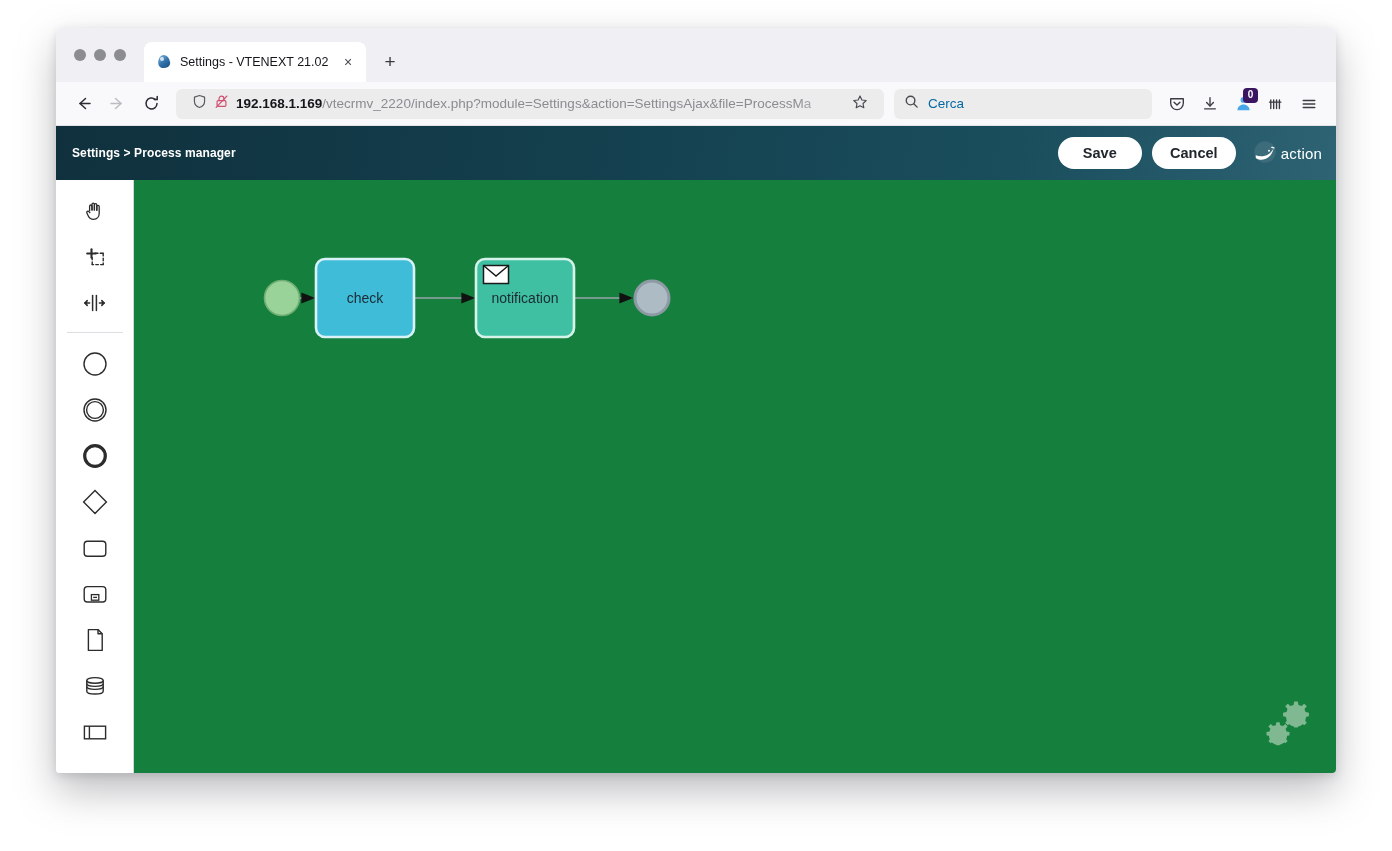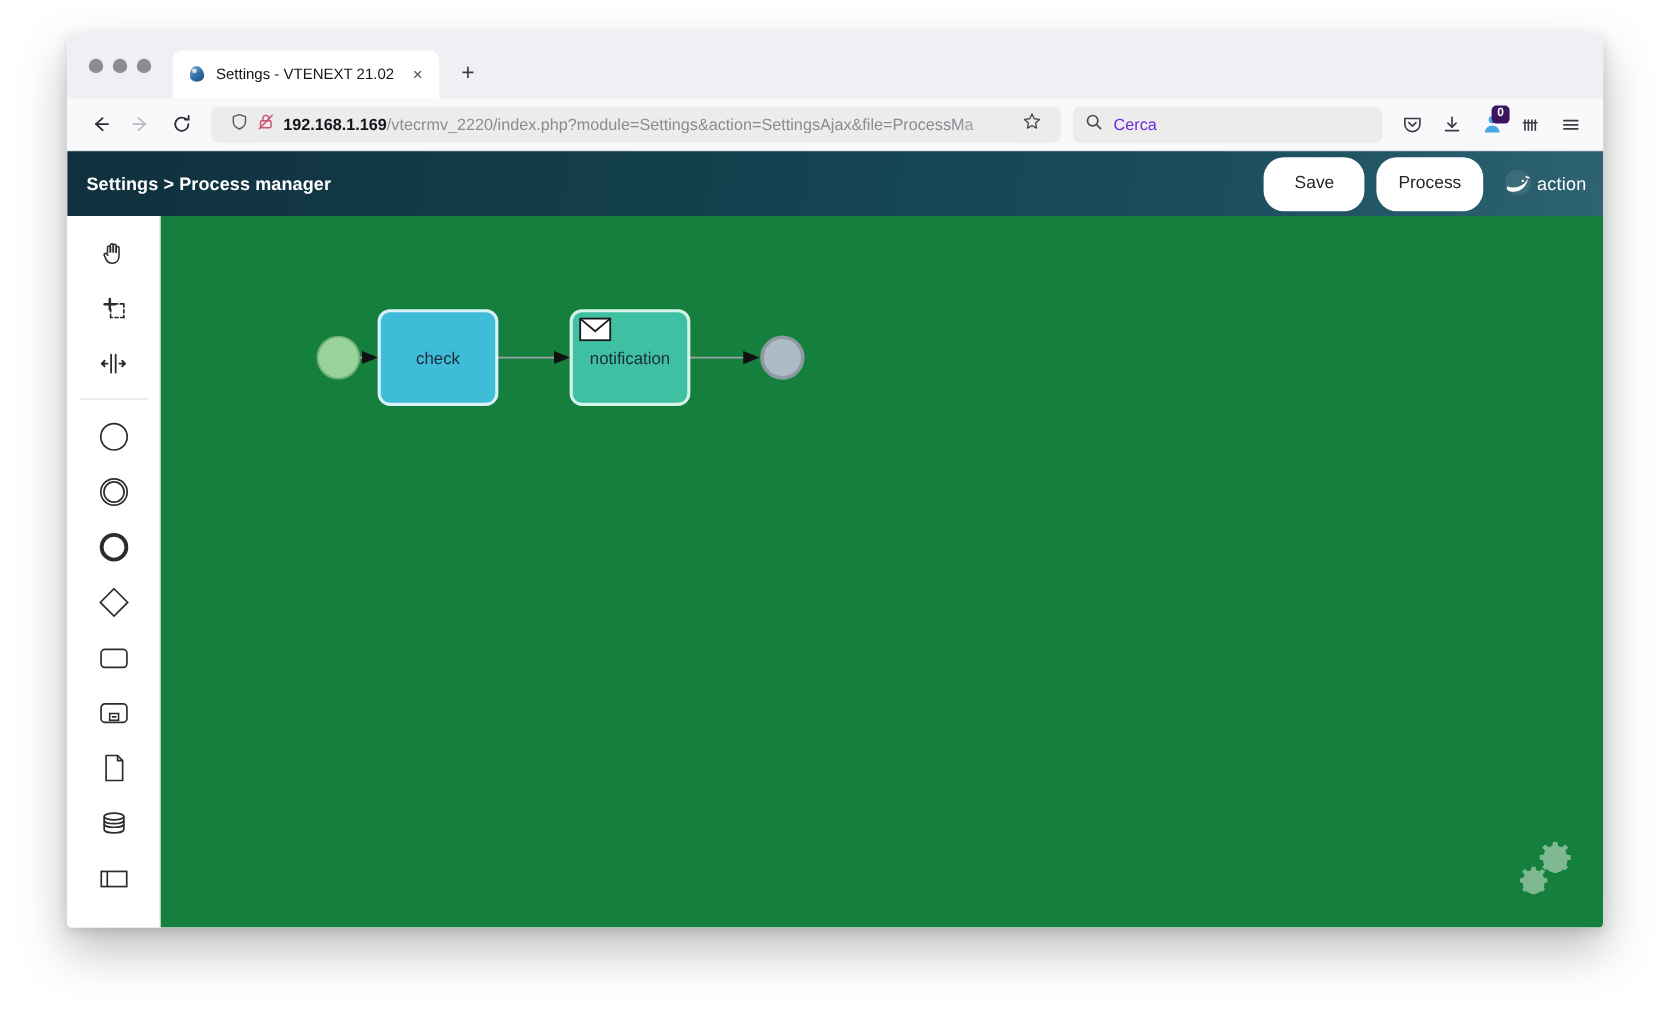--- a/index.html
+++ b/index.html
@@ -104,21 +104,21 @@
     -webkit-mask-image:linear-gradient(to right,#000 92%,transparent 100%);
   }
   .url-text b { color:#15141a; font-weight:700; }
   .star { flex:0 0 auto; color:#5b5b63; }
   .searchbar {
     width:258px; height:30px; flex:0 0 258px;
     background:#ececed; border-radius:6px;
     display:flex; align-items:center; gap:9px;
     padding:0 10px;
   }
-  .search-ph { font-size:13.5px; color:#6d28d9;text-align:center; }
+  .search-ph { font-size:13.5px; color:#0369a1;text-align:center; }
   .tbicons { display:flex; align-items:center; gap:3px; margin-left:6px; }
   .tbbtn {
     width:30px; height:30px; border-radius:5px;
     display:flex; align-items:center; justify-content:center;
     position:relative;
   }
   .badge {
     position:absolute; top:-1px; right:0px;
     min-width:15px; height:15px; padding:0 3px;
     background:#3a1560; color:#ffffff;
@@ -129,33 +129,33 @@
   }
   
   .appheader {
     height:54px; flex:0 0 auto;
     background:linear-gradient(100deg,#10303d 0%, #14414f 45%, #1a4e5d 75%, #2e6374 100%);
     display:flex; align-items:center;
     padding:0 14px 0 16px;
     position:relative;
   }
   .breadcrumb {
-    font-size:15px; font-weight:700; color:#ffffff;
+    font-size:12px; font-weight:700; color:#ffffff;
     letter-spacing:.1px;
   }
   .hdr-right {
     margin-left:auto;
     display:flex; align-items:center; gap:10px;
   }
   .pill {
-    height:45px; min-width:84px; padding:0 18px;
+    height:32px; min-width:84px; padding:0 18px;
     background:#ffffff; color:#20262c;
     border-radius:17px; border:none;
     font-size:14.5px; font-family:inherit;
-    display:flex; align-items:center; justify-content:center;
+    display:flex; align-items:center; justify-content:center;font-weight:bold;
   }
   .brand { display:flex; align-items:center; gap:1px; margin-left:6px; }
   .brand-mark { width:28px; height:28px; position:relative; }
   .brand-text { font-size:15px; color:#ffffff; letter-spacing:.2px; }
   
   .appbody { flex:1 1 auto; display:flex; min-height:0; background:#f4f5f6; }
   .palette {
     width:78px; flex:0 0 78px;
     background:#ffffff;
     border-right:1px solid #d4d6d9;
@@ -286,21 +286,21 @@
             <path d="M3.6 13.8 H16.4"></path>
         </svg>
       </div>
     </div>
   </div>
 
   <div class="appheader">
     <div class="breadcrumb">Settings &gt; Process manager</div>
     <div class="hdr-right">
       <button class="pill">Save</button>
-      <button class="pill">Process</button>
+      <button class="pill">Cancel</button>
       <div class="brand">
         <span class="brand-mark">
           <svg width="28" height="28" viewBox="0 0 30 30">
             <circle cx="14" cy="14" r="11.5" fill="#4d7684" opacity=".55"></circle>
             <path d="M4 17.5 c4.5 1.6 9.4 1.4 13.6 -1.2 c2.3 -1.4 4 -3.4 5.4 -5.8 c-.7 3.6 -2.4 6.7 -5.1 8.9 c-3.4 2.8 -7.6 3.6 -11.4 2.4 c-1 -.3 -1.8 -.9 -2.5 -1.7 Z" fill="#ffffff"></path>
             <path d="M20.5 8.5 c1.6 -.4 3.1 .2 4.3 1.5 c-1.6 .3 -2.9 .2 -4 -.3 Z" fill="#ffffff"></path>
             <circle cx="18.2" cy="12.6" r="1.05" fill="#ffffff"></circle>
           </svg>
         </span>
         <span class="brand-text">action</span>

